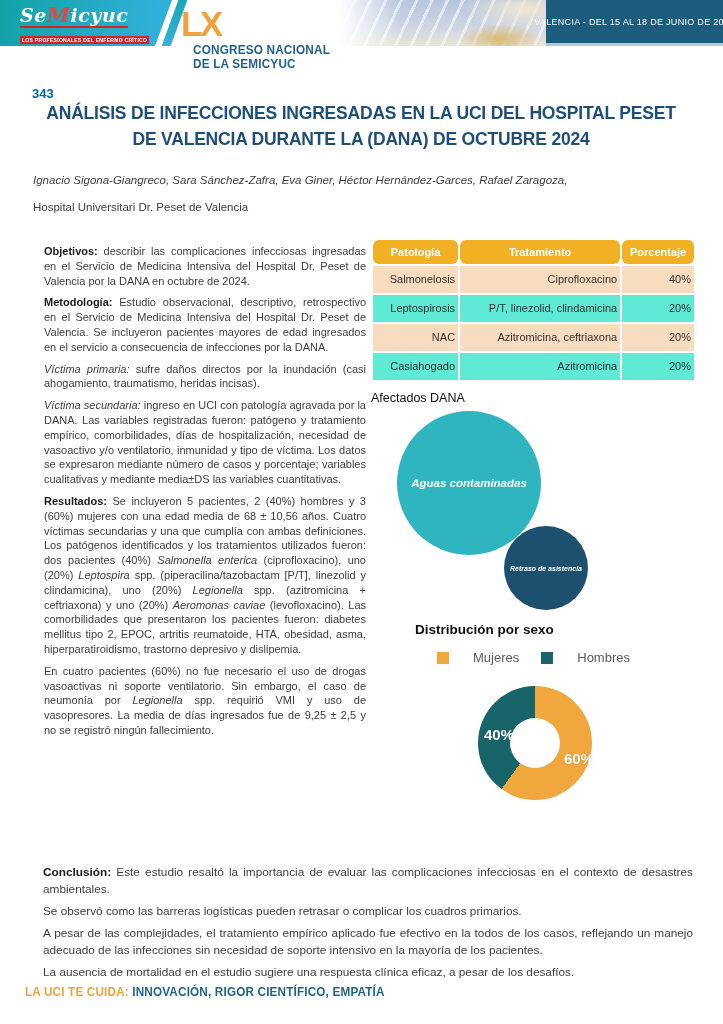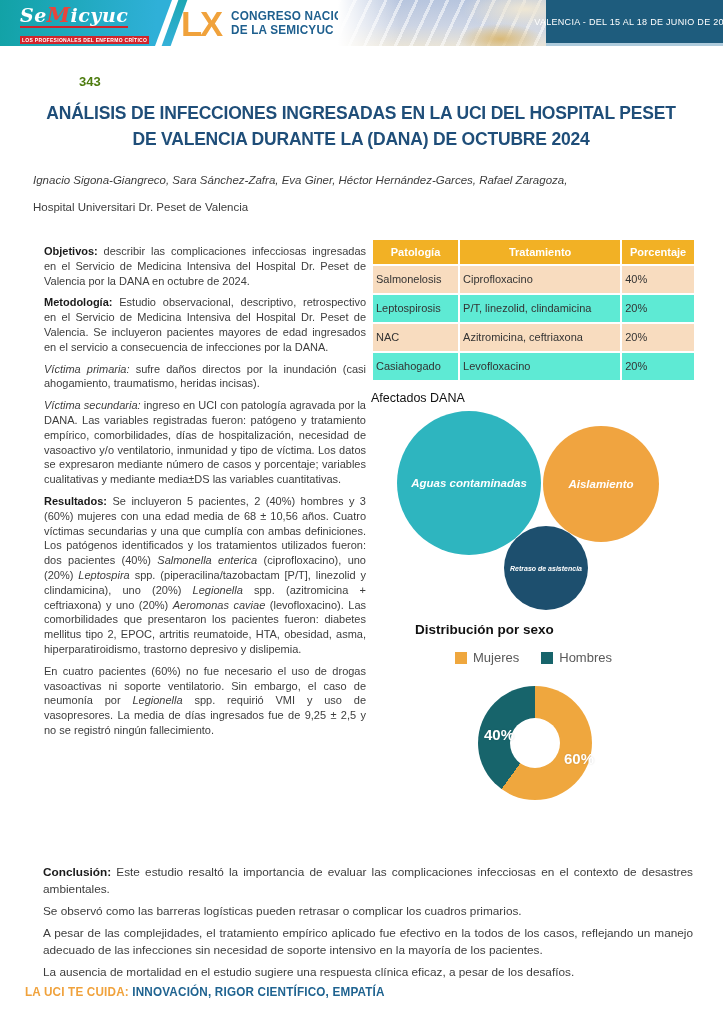--- a/index.html
+++ b/index.html
@@ -21,21 +21,21 @@
     position:absolute; left:170px; top:0; width:9px; height:46px;
     background: linear-gradient(180deg, #1ca7b4, #35b1d9);
     transform: skewX(-20deg);
   }
   .logo-text { font-family:"DejaVu Serif", serif; font-style:italic; font-weight:bold;
     color:#fff; font-size:19px; line-height:20px; letter-spacing:0.5px;
     border-bottom:2px solid #d2232a; display:inline-block; padding-bottom:1px; }
   .logo-text .m { color:#e8453c; font-size:21px; }
   .logo-tagline { display:inline-block; background:#d2232a; color:#fff; font-size:5px;
     font-weight:bold; letter-spacing:0.3px; padding:1px 2px; margin-top:2px; }
-  .congress { position:absolute; left:181px; top:6px; display:flex; align-items:flex-start; }
+  .congress { position:absolute; left:181px; top:6px; display:flex; align-items:flex-start;flex-direction:column; }
   .congress-numeral { color:#f0a23c; font-size:33px; font-weight:bold; letter-spacing:-2px;
     line-height:34px; transform:scale(1.05,1.08); transform-origin:left top; }
   .congress-lines { margin-left:12px; color:#1e5f8e; font-weight:bold; font-size:12.5px;
     line-height:14px; letter-spacing:0.2px; transform:scaleX(0.94); transform-origin:left top; padding-top:3px; }
   .photo {
     position:absolute; left:338px; top:0; width:208px; height:46px;
     background:
       linear-gradient(90deg, #ffffff 0%, rgba(255,255,255,0) 30%),
       radial-gradient(ellipse 60px 22px at 78% 85%, #d9b977 0%, rgba(217,185,119,0) 70%),
       radial-gradient(ellipse 90px 30px at 90% 20%, #efe7d4 0%, rgba(239,231,212,0) 70%),
@@ -44,54 +44,54 @@
   }
   .banner {
     position:absolute; left:546px; top:0; width:177px; height:46px; background:#1e5c7d;
     border-bottom:3px solid #aecbdc;
     display:flex; align-items:center; justify-content:center;
   }
   .banner-text { color:#fff; font-size:9.5px; letter-spacing:0.3px; white-space:nowrap;
     transform:scaleX(0.95); }
 
   
-  .abstract-number { position:absolute; left:32px; top:74px; color:#4d7c0f;
-    font-size:13px; font-weight:bold;margin-left:47px; }
+  .abstract-number { position:absolute; left:32px; top:86px; color:#0369a1;
+    font-size:13px; font-weight:bold; }
   .title { position:absolute; left:36px; top:100px; width:650px; text-align:center;
     color:#1f4e79; font-size:17.5px; font-weight:bold; line-height:26px; letter-spacing:-0.2px; }
   .authors { position:absolute; left:33px; top:174px; width:660px; color:#3d3d3d;
     font-size:11.5px; font-style:italic; }
   .affiliation { position:absolute; left:33px; top:201px; width:660px; color:#3d3d3d;
     font-size:11.5px; }
 
   
   .body-col { position:absolute; left:44px; top:244px; width:322px; color:#3d3d3d;
     font-size:11px; line-height:14.8px; text-align:justify; }
   .para { margin-bottom:7px; }
   .para .b, .conc-para .b { font-weight:bold; color:#1a1a1a; }
   .para .i, .conc-para .i { font-style:italic;margin-top:32px; }
 
   
   .right-col { position:absolute; left:371px; top:238px; width:325px; }
   table.data { border-collapse:separate; border-spacing:2px; width:325px; }
   table.data th { background:#f2b125; color:#fff; font-size:11px; font-weight:bold;
-    padding:6px 2px; text-align:center; }
-  table.data td { font-size:11px; color:#333; text-align:left; padding:7px 3px; line-height:13px; }
+    padding:6px 2px; text-align:center;border-radius:6px; }
+  table.data td { font-size:11px; color:#333; text-align:right; padding:7px 3px; line-height:13px; }
   table.data tr.odd td { background:#f8dcbf; }
   table.data tr.even td { background:#5eead4; }
   .chart-title-1 { margin-top:9px; font-size:12.5px; color:#111; }
   .bubble-wrap { position:relative; width:325px; height:215px; margin-top:2px; }
   .bubble { position:absolute; border-radius:50%; display:flex; align-items:center;
     justify-content:center; text-align:right; color:#fff; font-weight:bold; font-style:italic; }
   .bubble-1 { left:26px; top:4px;  width:144px; height:144px; font-size:11.5px; }
   .bubble-2 { left:172px; top:19px; width:116px; height:116px; font-size:11.5px; }
   .bubble-3 { left:133px; top:119px; width:84px; height:84px; font-size:7px; }
   .chart-title-2 { margin-top:0px; font-size:13.5px; font-weight:bold; color:#111;padding-left:44px; }
   .legend { display:flex; justify-content:center; gap:22px; margin-top:13px; }
-  .legend-item { display:flex; align-items:center; gap:6px; }
+  .legend-item { display:flex; align-items:center; gap:24px; }
   .legend-swatch { width:12px; height:12px; display:inline-block; }
   .legend-label { font-size:13px; color:#595959; }
   .donut { position:relative; width:114px; height:114px; border-radius:50%;
     margin:21px 0 0 107px; }
   .donut-hole { position:absolute; left:32px; top:32px; width:50px; height:50px;
     border-radius:50%; background:#fff; }
   .donut-label { position:absolute; color:#fff; font-weight:bold; font-size:15px;
     transform:translate(-50%,-50%); text-shadow:0 0 2px rgba(0,0,0,0.15); }
   .donut-label.l40 { left:21px; top:48px; }
   .donut-label.l60 { left:101px; top:72px; }
@@ -169,33 +169,30 @@
             <td>P/T, linezolid, clindamicina</td>
             <td>20%</td>
           </tr>
           <tr class="odd">
             <td>NAC</td>
             <td>Azitromicina, ceftriaxona</td>
             <td>20%</td>
           </tr>
           <tr class="even">
             <td>Casiahogado</td>
-            <td>Levofloxacino</td>
+            <td>Azitromicina</td>
             <td>20%</td>
           </tr>
         </tbody>
     </table>
 
     <div class="chart-title-1">Afectados DANA</div>
     <div class="bubble-wrap">
       <div class="bubble bubble-1" style="background: rgb(46, 181, 191);">
         <span>Aguas contaminadas</span>
-      </div>
-      <div class="bubble bubble-2" style="background: rgb(240, 164, 64);">
-        <span>Aislamiento</span>
       </div>
       <div class="bubble bubble-3" style="background: rgb(29, 79, 110);">
         <span>Retraso de asistencia</span>
       </div>
     </div>
 
     <div class="chart-title-2">Distribución por sexo</div>
     <div class="legend">
       <span class="legend-item">
         <span class="legend-swatch" id="sw-0" style="background: rgb(239, 167, 62);"></span>

